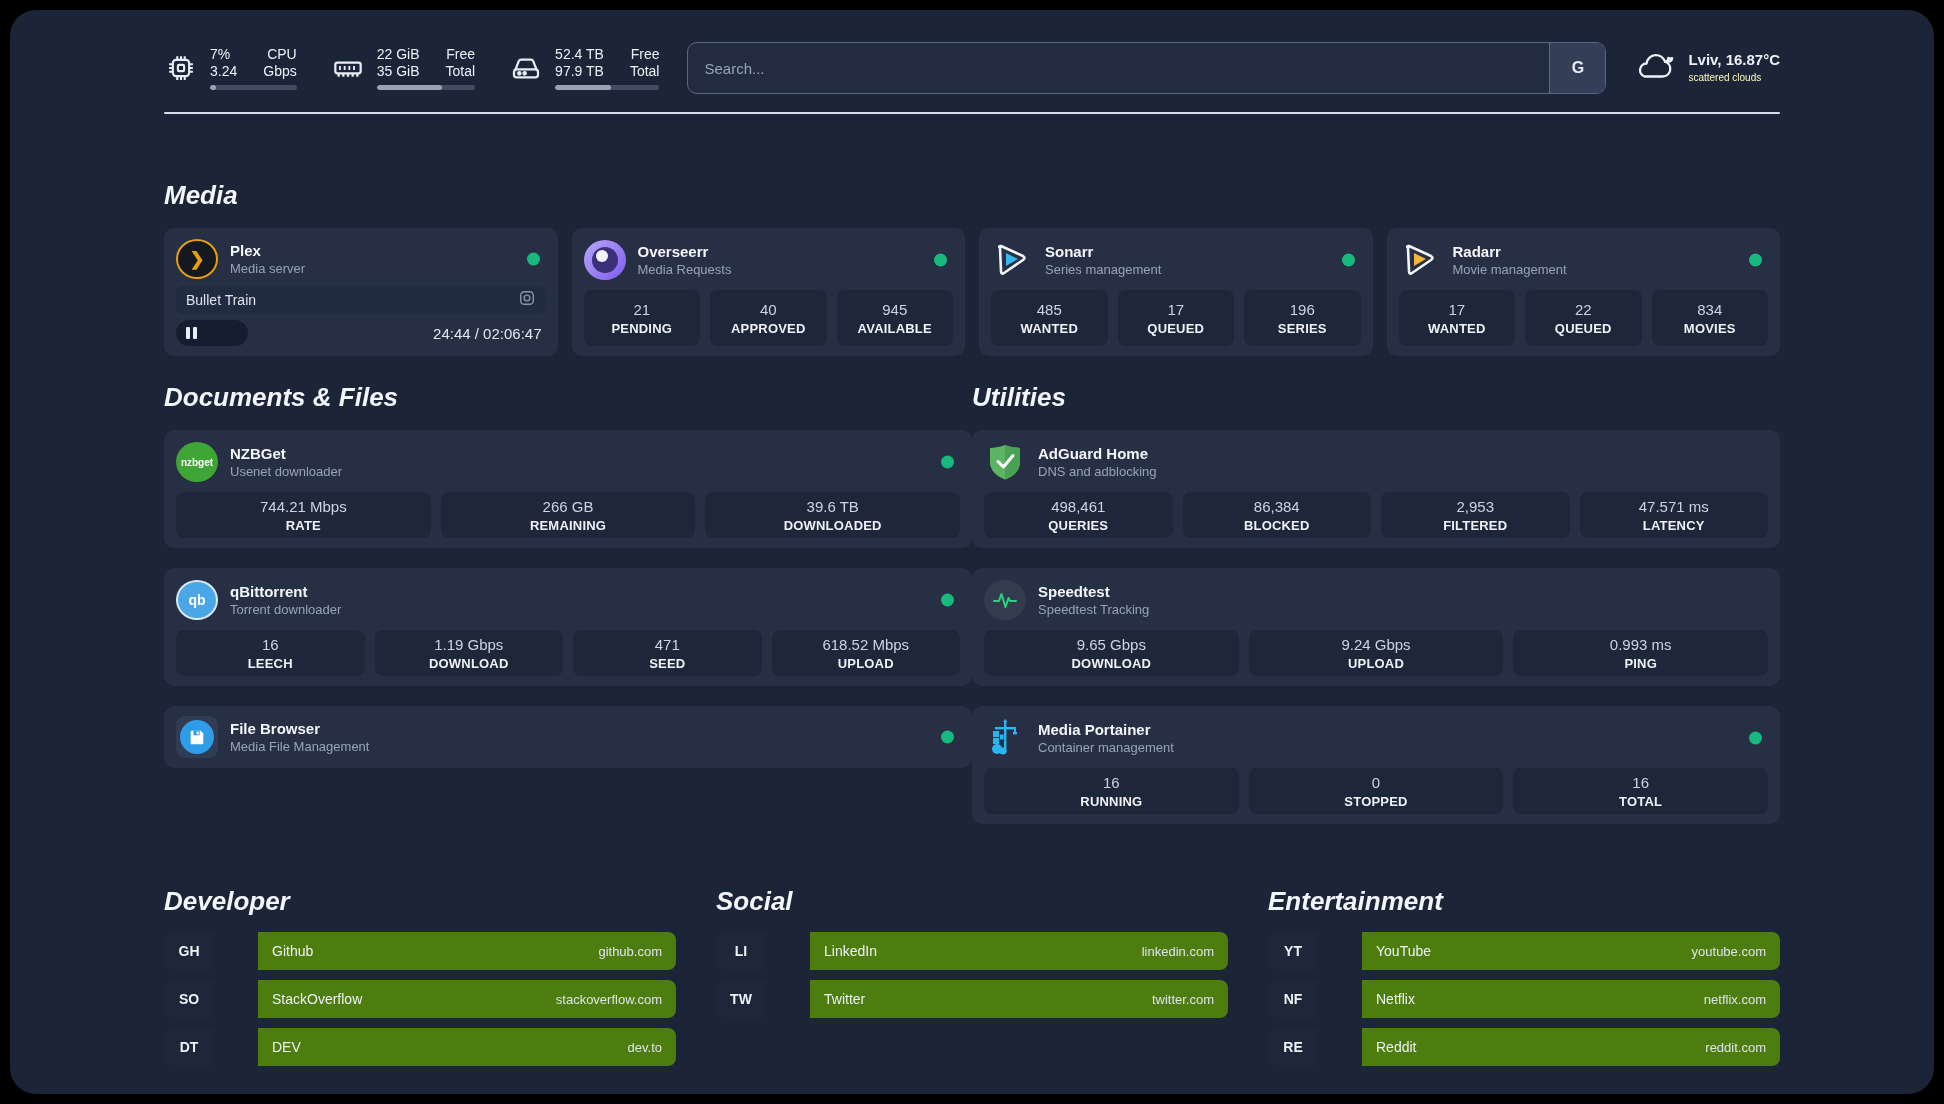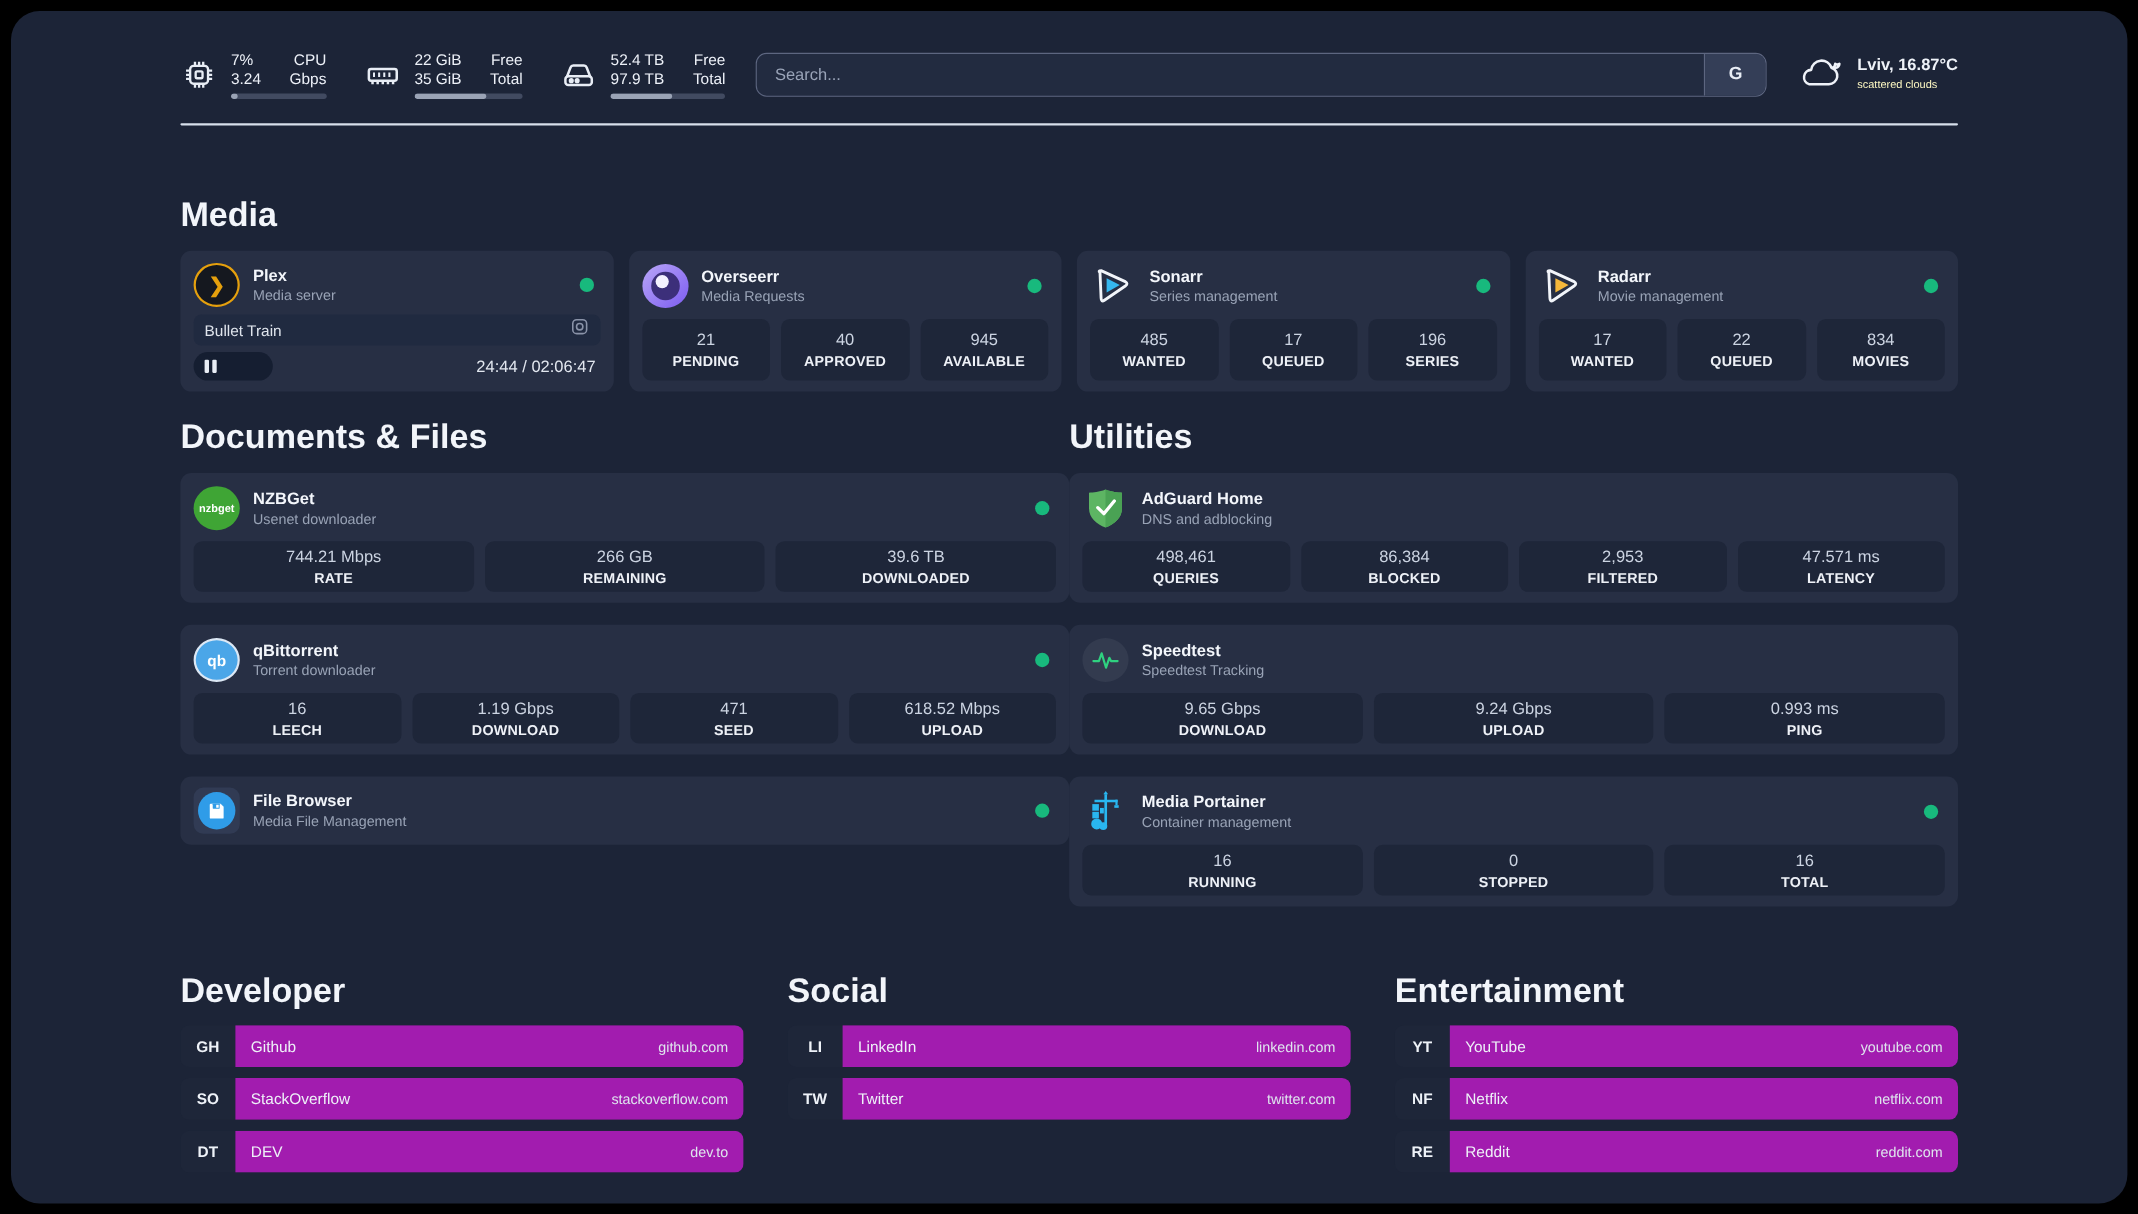--- a/index.html
+++ b/index.html
@@ -14,38 +14,38 @@
   .metric { display:flex; gap:12px; align-items:center; }
   .metric svg { display:block; }
   .metric-body { display:flex; flex-direction:column; }
   .metric-rows { display:flex; gap:26px; }
   .metric-col { display:flex; flex-direction:column; color:#edf1f8; font-size:14px; line-height:17px; font-weight:500; }
   .metric-col.right { text-align:right; }
   .metric-bar { margin-top:5px; height:5px; border-radius:3px; background:#414a60; overflow:hidden; }
   .metric-fill { height:100%; border-radius:3px; background:var(--bar-fill,#9aa3b5); }
 
   .searchwrap { flex:1; margin:0 28px; }
-  .searchbox { display:flex; align-items:stretch; height:40px; border:1px solid #5d6680;
+  .searchbox { display:flex; align-items:stretch; height:52px; border:1px solid #5d6680;
                border-radius:10px; background:#222b40; overflow:hidden; }
   .search-input { flex:1; background:transparent; border:none; outline:none; color:#dbe2ee;
                   font-size:15px; padding:0 16px; font-family:"Liberation Sans",sans-serif; }
   .search-input::placeholder { color:#9aa4b8; }
   .search-engine { width:56px; display:flex; align-items:center; justify-content:center;
                    background:#343e57; color:#e8edf5; font-size:16px; font-weight:600;
                    border-left:1px solid #5d6680; cursor:pointer; }
 
   .weather { display:flex; align-items:center; gap:12px; color:#eef2f8; }
   .weather-text { display:flex; flex-direction:column; }
   .weather-main { font-size:15px; font-weight:600; line-height:19px; }
   .weather-sub { font-size:10px; color:#fef9c3; line-height:18px; }
 
   .divider { margin-top:20px; height:2px; background:#d7dfeb; border-radius:1px; }
 
   
-  .section-title { color:#f2f5fa; font-size:31px; font-weight:600; line-height:34px; }
+  .section-title { color:#f2f5fa; font-size:26px; font-weight:600; line-height:34px;font-style:italic; }
   .media-title { margin-top:64px; margin-bottom:16px; }
   .media-grid { display:grid; grid-template-columns:repeat(4,1fr); gap:14px; }
 
   .card { background:#272f44; border-radius:10px; padding:10px 12px; display:flex;
           flex-direction:column; cursor:pointer; }
   .h-media { height:128px; }
   .h-stat { height:118px; }
   .h-slim { height:62px; justify-content:center; }
 
   .card-head { display:flex; align-items:center; gap:12px; height:44px; position:relative; }
@@ -78,22 +78,22 @@
   .col-title { margin-bottom:16px; }
   .stack { display:flex; flex-direction:column; gap:20px; }
 
   
   .links-grid { display:grid; grid-template-columns:repeat(3,1fr); gap:40px; margin-top:60px; }
   .links-title { margin-bottom:14px; }
   .link-list { display:flex; flex-direction:column; gap:10px; }
   .link-row { display:flex; height:38px; border-radius:8px; overflow:hidden; cursor:pointer; text-decoration:none; }
   .link-abbr { width:50px; flex:0 0 50px; background:#1e2639; color:#eef2f8; font-size:14px; font-weight:700;
                display:flex; align-items:center; justify-content:center; }
-  .link-bar { flex:1; background:#a21caf; display:flex; align-items:center; justify-content:space-between;
-              padding:0 14px; }
+  .link-bar { flex:1; background:#4d7c0f; display:flex; align-items:center; justify-content:space-between;
+              padding:0 14px;margin-left:44px; }
   .link-label { color:#eef2f8; font-size:14px; font-weight:500; }
   .link-url { color:#dfe5ee; font-size:13px; }
 
   
   .circle-icon { border-radius:50%; display:flex; align-items:center; justify-content:center; }
   .plex-circle { width:40px; height:40px; background:#15181f; border:2px solid #e5a00d;
                  color:#e5a00d; font-size:18px; font-weight:700; }
   .overseerr-circle { width:40px; height:40px; background:linear-gradient(135deg,#b9a6f8,#7c5cf0);
                       position:relative; overflow:hidden; }
   .overseerr-inner { width:26px; height:26px; border-radius:50%; background:#3c2f7a; position:relative; }

